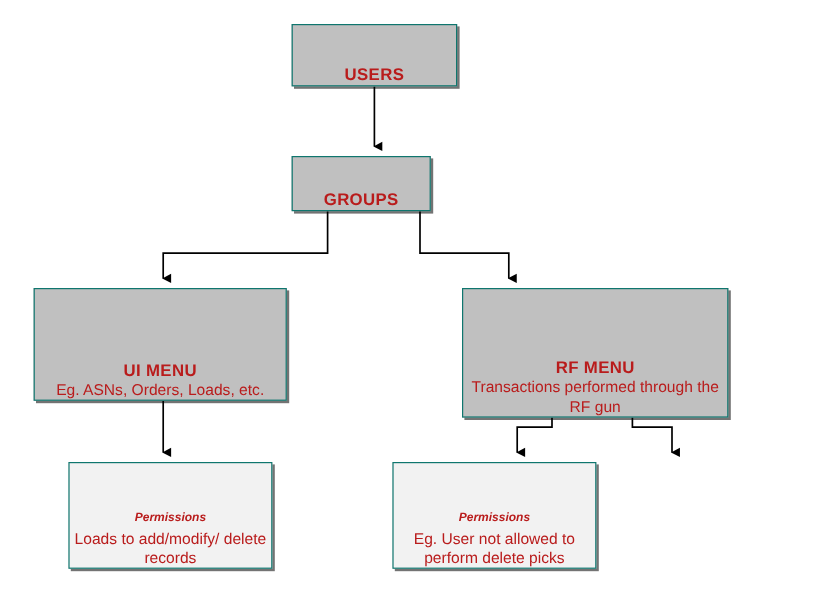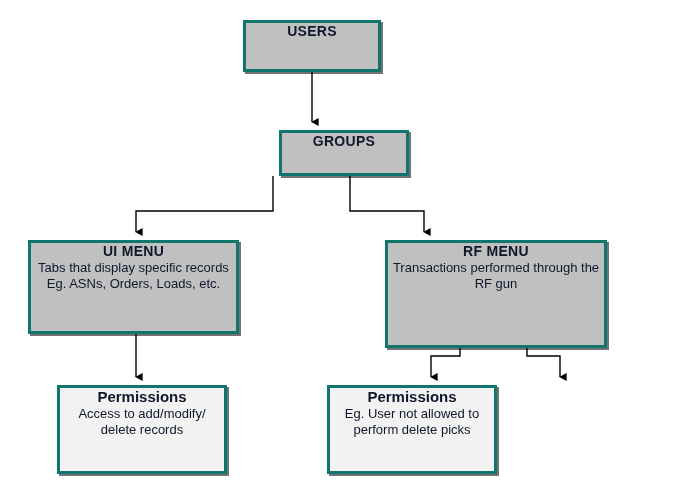--- a/index.html
+++ b/index.html
@@ -22,56 +22,57 @@
     position: absolute;
     left: 0;
     top: 0;
     width: 691px;
     height: 493px;
     pointer-events: none;
   }
   .node {
     position: absolute;
     box-sizing: border-box;
-    border: 3px solid #0f766e;
+    border: 1px solid #0f766e;
     display: flex;
     flex-direction: column;
     align-items: center;
-    justify-content: flex-start;
+    justify-content: flex-end;
     text-align: center;
-    color: #0f172a;
+    color: #b91c1c;
     box-shadow: 2px 2px 0 rgba(0,0,0,0.55);
   }
   .node.filled {
     background: #c0c0c0;
   }
   .node.light {
     background: #f2f2f2;
   }
   .title-strong {
     font-weight: bold;
     font-size: 14px;
     line-height: 17px;
     letter-spacing: 0.3px;
   }
   .title-italic {
     font-weight: bold;
-    font-size: 15px;
+    font-style: italic;
+    font-size: 10px;
     line-height: 18px;
   }
   .desc {
     font-size: 13px;
     line-height: 16px;
     font-weight: normal;
     padding: 0 4px;
   }
 
   
   #node-users      { left: 243px; top: 20px;  width: 138px; height: 52px; }
-  #node-groups     { left: 243px; top: 130px; width: 130px; height: 46px; margin-left: 36px; }
+  #node-groups     { left: 243px; top: 130px; width: 116px; height: 46px; }
   #node-ui-menu    { left: 28px;  top: 240px; width: 211px; height: 94px; }
   #node-rf-menu    { left: 385px; top: 240px; width: 222px; height: 108px; }
   #node-ui-perm    { left: 57px;  top: 385px; width: 170px; height: 89px; }
   #node-rf-perm    { left: 327px; top: 385px; width: 170px; height: 89px; }
   #node-rf-param   { left: 513px; top: 385px; width: 165px; height: 89px; }
 </style>
 </head>
 <body>
 
 <div id="diagram">
@@ -111,32 +112,31 @@
   <div class="node filled" id="node-users">
     <div class="title-strong">USERS</div>
   </div>
 
   <div class="node filled" id="node-groups">
     <div class="title-strong">GROUPS</div>
   </div>
 
   <div class="node filled" id="node-ui-menu">
     <div class="title-strong">UI MENU</div>
-    <div class="desc">Tabs that display specific records</div>
     <div class="desc">Eg. ASNs, Orders, Loads, etc.</div>
   </div>
 
   <div class="node filled" id="node-rf-menu">
     <div class="title-strong">RF MENU</div>
     <div class="desc">Transactions performed through the RF gun</div>
   </div>
 
   <div class="node light" id="node-ui-perm">
     <div class="title-italic">Permissions</div>
-    <div class="desc">Access to add/modify/ delete records</div>
+    <div class="desc">Loads to add/modify/ delete records</div>
   </div>
 
   <div class="node light" id="node-rf-perm">
     <div class="title-italic">Permissions</div>
     <div class="desc">Eg. User not allowed to perform delete picks</div>
   </div>
 
 
 </div>
 

